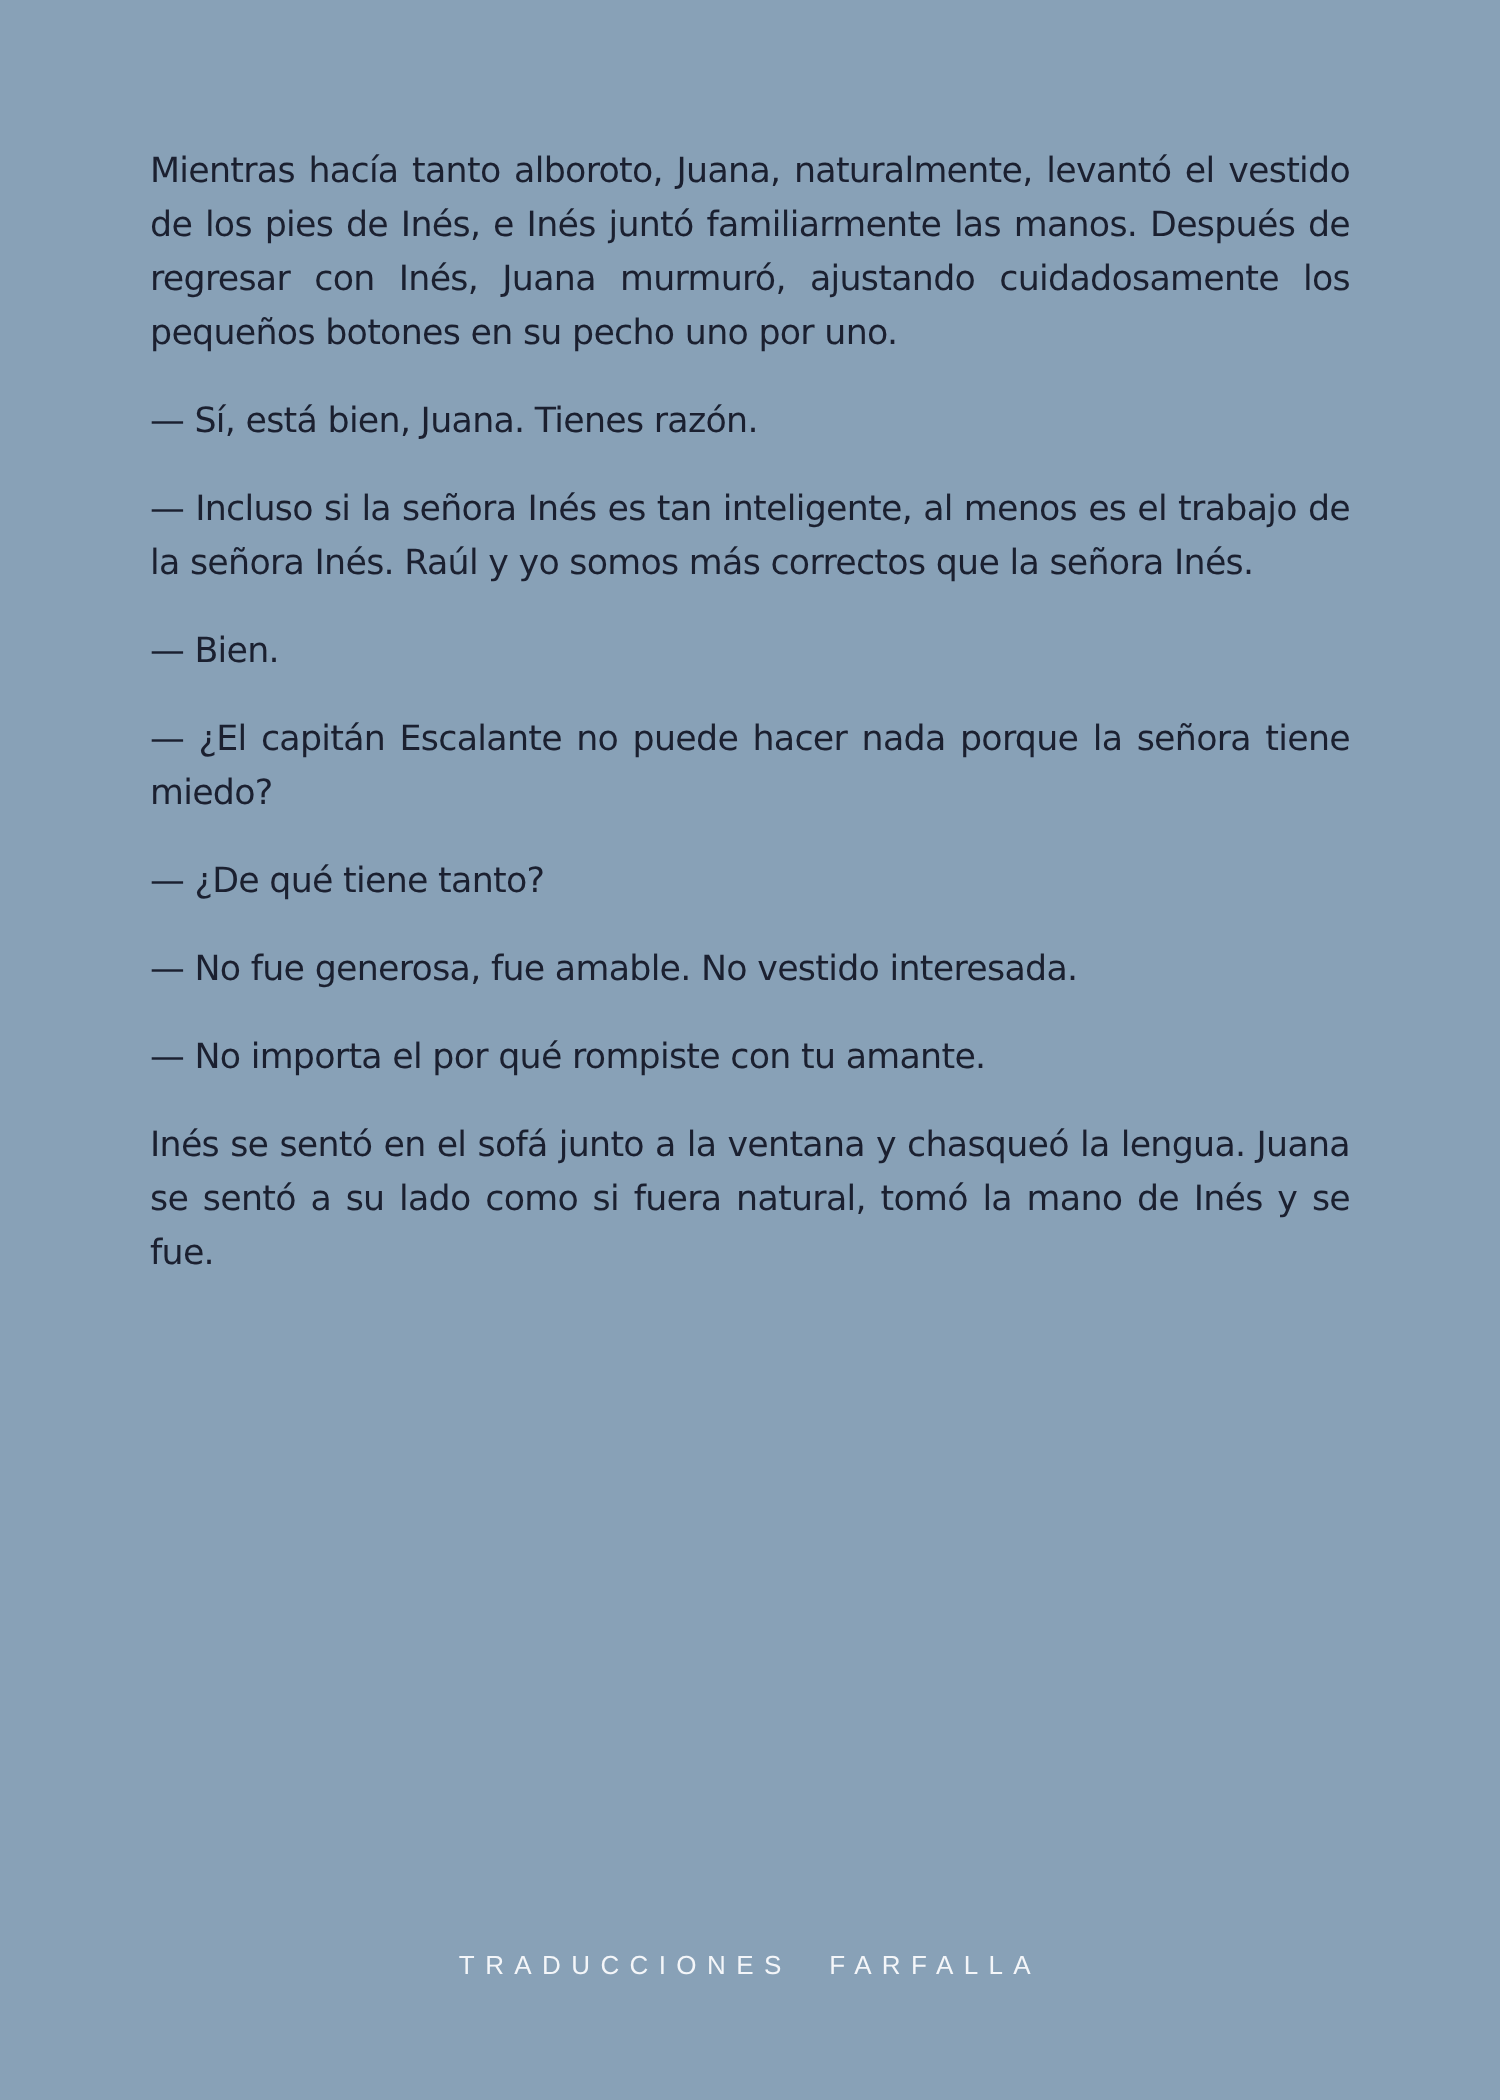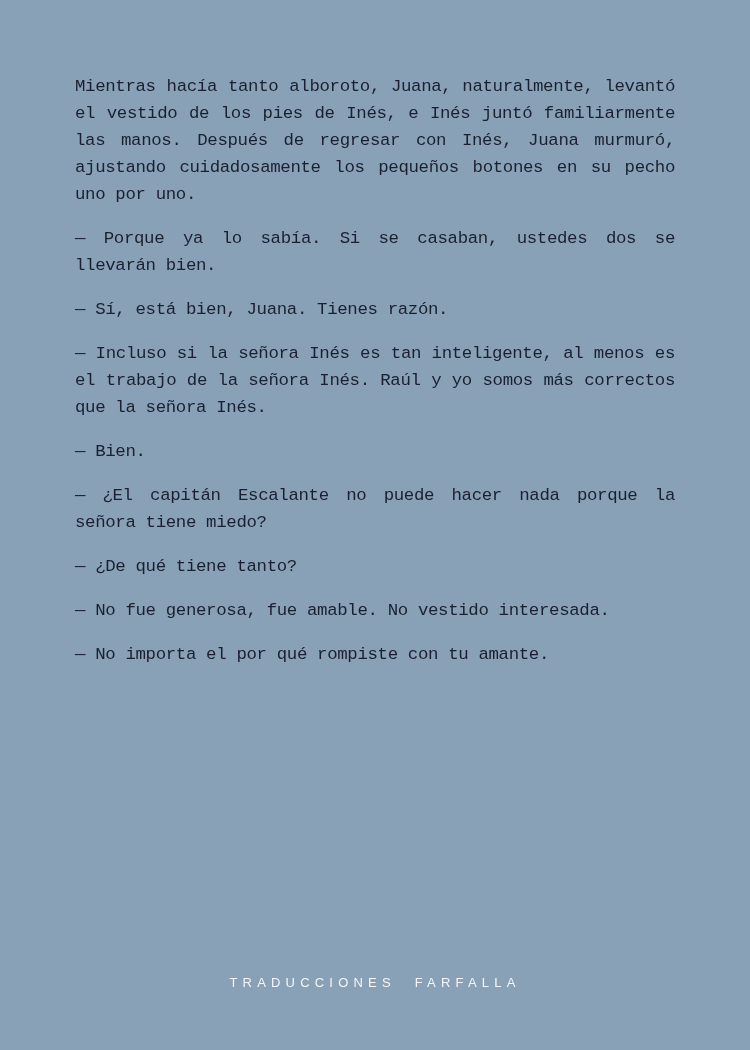--- a/index.html
+++ b/index.html
@@ -20,43 +20,42 @@
       width: 600px;
       color: #1b2030;
       font-family: "DejaVu Sans", sans-serif;
       font-size: 17.4px;
       line-height: 27px;
       letter-spacing: -0.35px;
     }
     .page p {
       margin: 0 0 17px 0;
       text-align: justify;
-      font-family: Liberation Mono, monospace;
     }
     .footer {
       position: absolute;
       left: 0;
       top: 975px;
       width: 750px;
       text-align: center;
       color: #f4f6f9;
       font-family: Liberation Sans, sans-serif;
       font-size: 13px;
       letter-spacing: 5.2px;
       word-spacing: 10px;
     }
   </style>
 </head>
 <body>
 
 <div class="page">
   <p>Mientras hacía tanto alboroto, Juana, naturalmente, levantó el vestido de los pies de Inés, e Inés juntó familiarmente las manos. Después de regresar con Inés, Juana murmuró, ajustando cuidadosamente los pequeños botones en su pecho uno por uno.</p>
-  <p>— Porque ya lo sabía. Si se casaban, ustedes dos se llevarán bien.</p>
   <p>— Sí, está bien, Juana. Tienes razón.</p>
   <p>— Incluso si la señora Inés es tan inteligente, al menos es el trabajo de la señora Inés. Raúl y yo somos más correctos que la señora Inés.</p>
   <p>— Bien.</p>
   <p>— ¿El capitán Escalante no puede hacer nada porque la señora tiene miedo?</p>
   <p>— ¿De qué tiene tanto?</p>
   <p>— No fue generosa, fue amable. No vestido interesada.</p>
   <p>— No importa el por qué rompiste con tu amante.</p>
+  <p>Inés se sentó en el sofá junto a la ventana y chasqueó la lengua. Juana se sentó a su lado como si fuera natural, tomó la mano de Inés y se fue.</p>
 </div>
 
 <div class="footer">TRADUCCIONES FARFALLA</div>
 
 </body></html>

